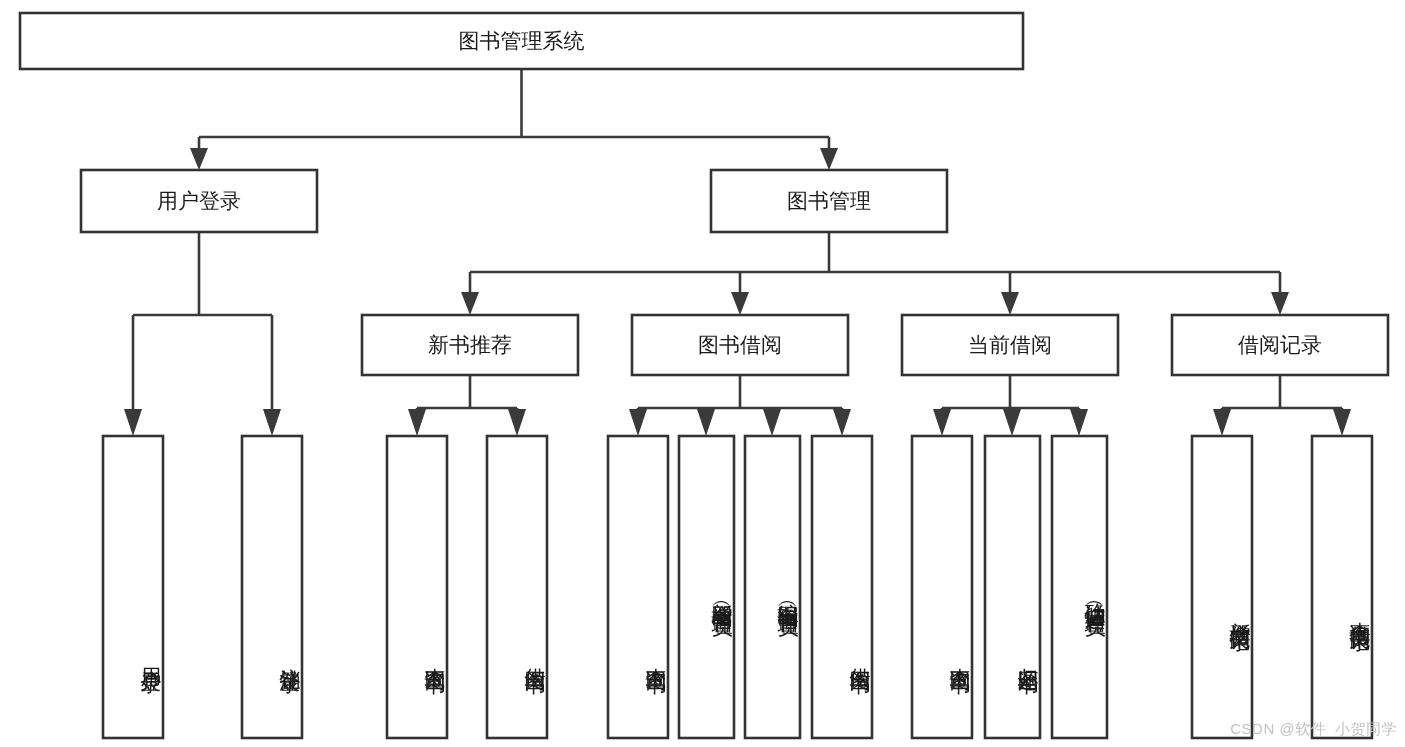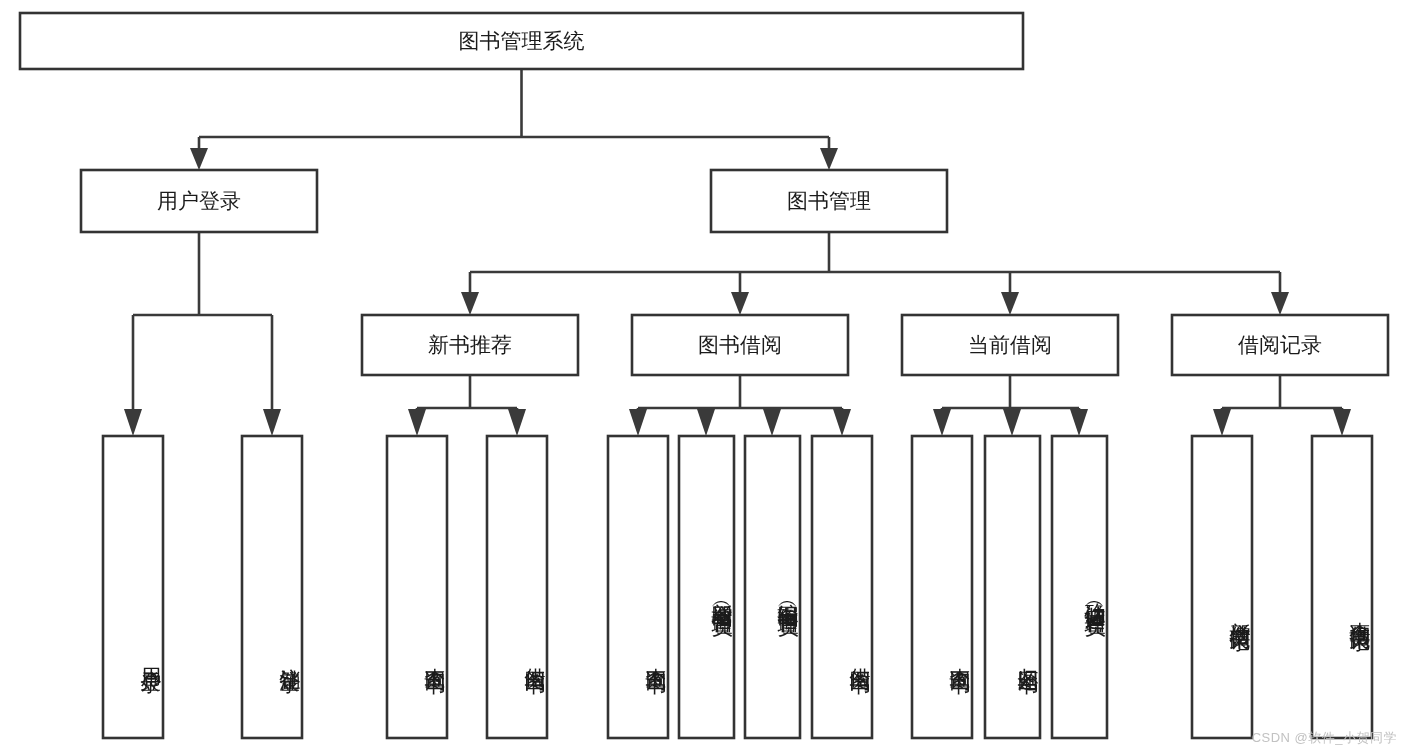--- a/index.html
+++ b/index.html
@@ -61,23 +61,23 @@
     letter-spacing: 2px;
     display: flex;
     align-items: flex-start;
     justify-content: center;
     white-space: nowrap;
     pointer-events: none;
   }
   .watermark {
     position: absolute;
     right: 8px;
-    bottom: 0;
-    font-family: "Liberation Sans", "DejaVu Sans", sans-serif;
-    font-size: 13px;
+    bottom: 8px;
+    font-family: "Liberation Sans", "DejaVu Sans", sans-serif;
+    font-size: 15px;
     color: #c2c2c2;
     letter-spacing: 0.5px;
     white-space: nowrap;
   }
 </style>
 </head>
 <body>
 
 <div id="diagram-root">
 

